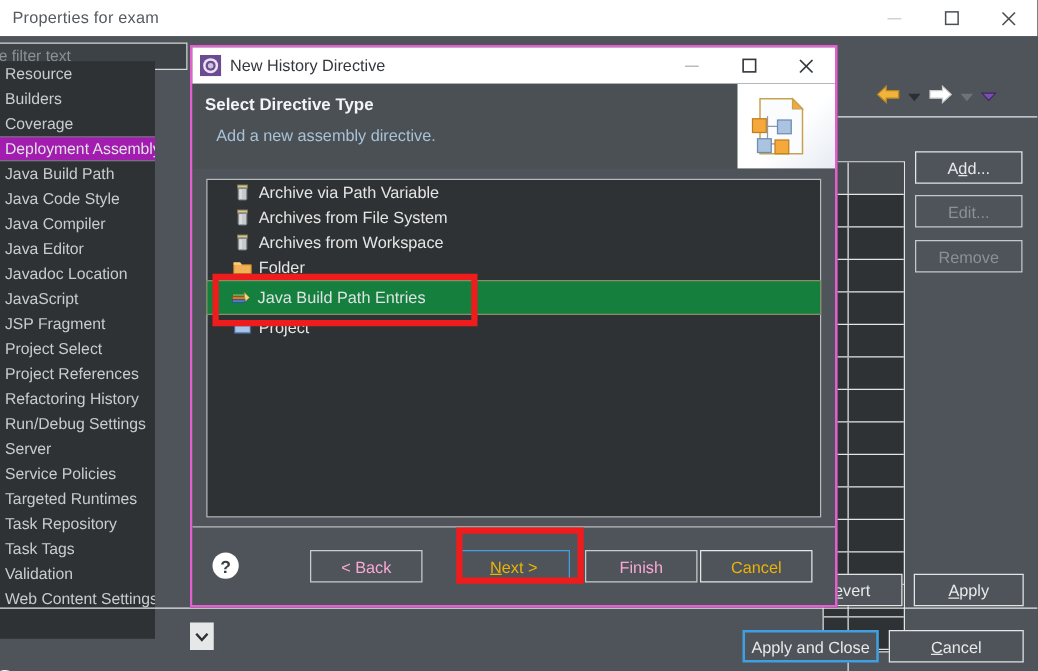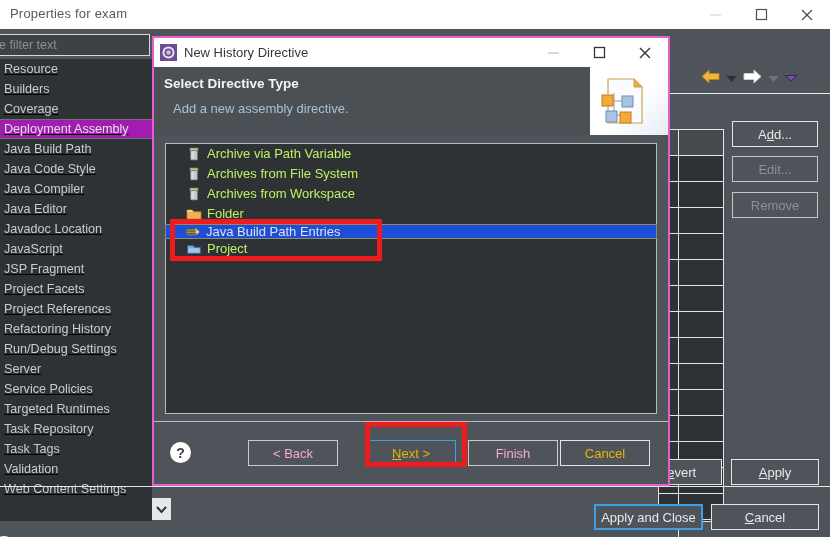--- a/index.html
+++ b/index.html
@@ -50,24 +50,23 @@
     box-sizing: border-box;
   }
   .filter-box .ph {
     position: absolute; left: 4px; top: 3px;
     font-size: 12.5px; color: #8a9095;
     white-space: nowrap;
   }
 
   
   .tree {
-    position: absolute; left: 0; top: 30px; width: 152px; height: 462px;
+    position: absolute; left: 0; top: 20px; width: 124px; height: 462px;
     background: #2f3234;
     overflow: hidden;
-    text-decoration: underline;
   }
   .tree-item {
     height: 20px; line-height: 20px;
     padding-left: 4px;
     font-size: 12.6px; color: #c9ccce;
     white-space: nowrap;
   }
   .tree-item.sel {
     background: #a21caf;
     border-top: 1px solid #6f7478;
@@ -209,27 +208,27 @@
   .dlg-listwrap {
     position: absolute; left: 11px; top: 8px; right: 11px; bottom: 8px;
     background: #2f3234;
     border: 1px solid #b9bcbe;
     box-sizing: border-box;
   }
   .dlg-li {
     height: 20px; line-height: 20px;
     display: flex; align-items: center;
     padding-left: 20px;
-    font-size: 13px; color: #bef264;
+    font-size: 13px; color: #e5e5e5;
     white-space: nowrap;
   }
   .dlg-li.sel {
-    background: #1d4ed8;
+    background: #15803d;
     border: 1px solid #8e8a6a;
-    height: 15px; line-height: 18px;
+    height: 28px; line-height: 18px;
     box-sizing: border-box;
     margin: 0 -1px;
     padding-left: 19px;
     color: #dfe2e4;
   }
   .li-icon { width: 16px; height: 16px; margin-right: 5px; flex: none; }
 
   .dlg-footer {
     position: absolute; left: 0; right: 0; bottom: 0; height: 62px;
     border-top: 1px solid #b9bcbe;
@@ -302,21 +301,21 @@
         <div class="tree-item"><span>Builders</span></div>
         <div class="tree-item"><span>Coverage</span></div>
         <div class="tree-item sel"><span>Deployment Assembly</span></div>
         <div class="tree-item"><span>Java Build Path</span></div>
         <div class="tree-item"><span>Java Code Style</span></div>
         <div class="tree-item"><span>Java Compiler</span></div>
         <div class="tree-item"><span>Java Editor</span></div>
         <div class="tree-item"><span>Javadoc Location</span></div>
         <div class="tree-item"><span>JavaScript</span></div>
         <div class="tree-item"><span>JSP Fragment</span></div>
-        <div class="tree-item"><span>Project Facets</span></div>
+        <div class="tree-item"><span>Project Select</span></div>
         <div class="tree-item"><span>Project References</span></div>
         <div class="tree-item"><span>Refactoring History</span></div>
         <div class="tree-item"><span>Run/Debug Settings</span></div>
         <div class="tree-item"><span>Server</span></div>
         <div class="tree-item"><span>Service Policies</span></div>
         <div class="tree-item"><span>Targeted Runtimes</span></div>
         <div class="tree-item"><span>Task Repository</span></div>
         <div class="tree-item"><span>Task Tags</span></div>
         <div class="tree-item"><span>Validation</span></div>
         <div class="tree-item"><span>Web Content Settings</span></div>

